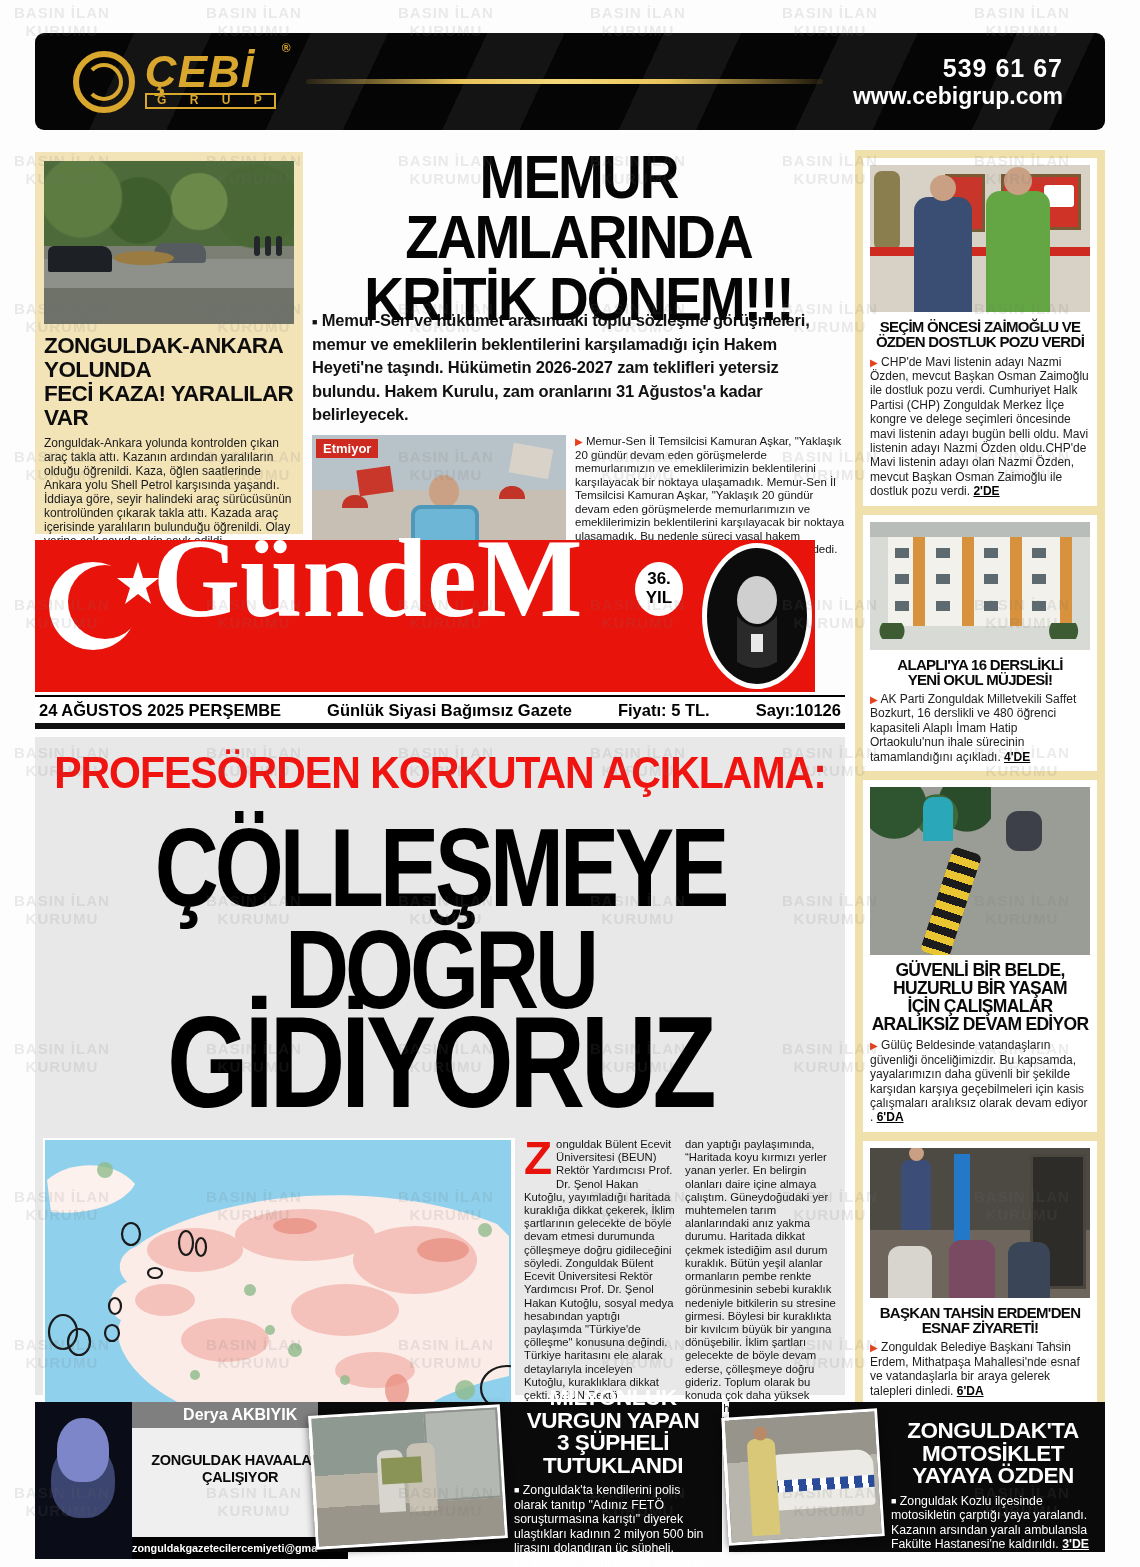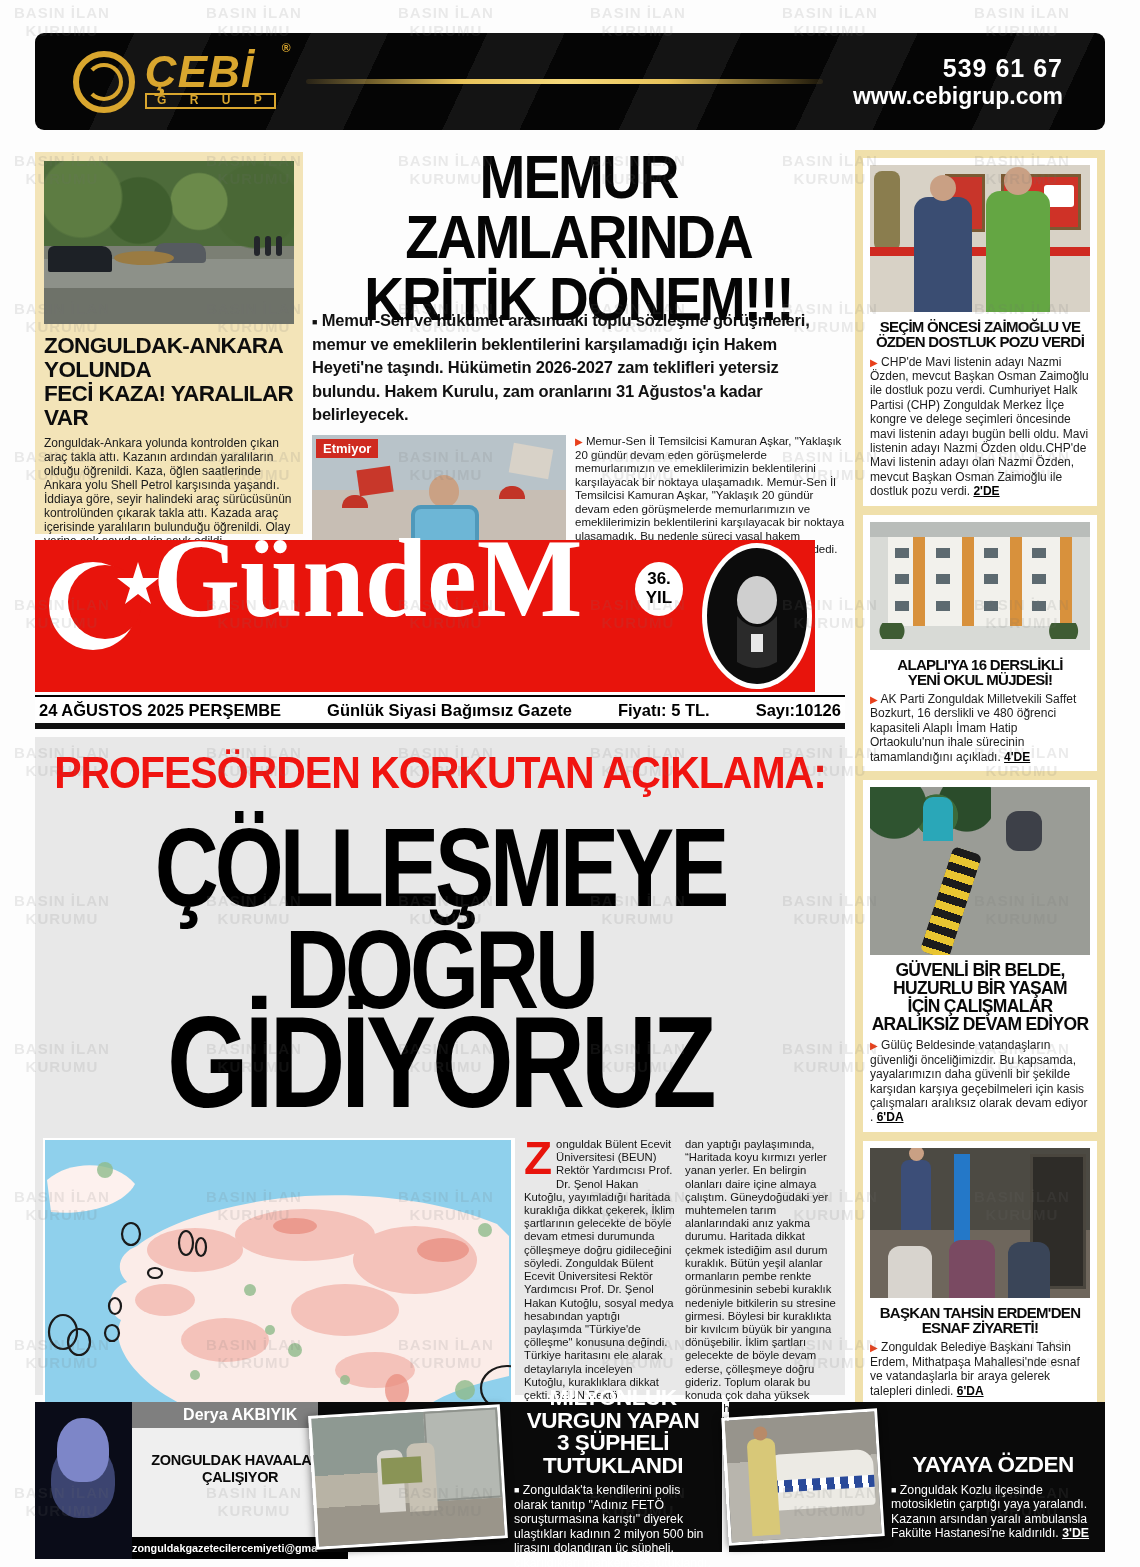--- a/index.html
+++ b/index.html
@@ -487,21 +487,21 @@
 </div>
 
 <div class="abs bnews rightbox">
   <div class="tilt-photo rp-photo">
     <div class="rp-car"></div>
     <div class="rp-stripe"></div>
     <div class="rp-man"></div>
   </div>
   <div class="bn-txt">
     <div class="bn-h">
-      <br>
+      <span>ZONGULDAK'TA MOTOSİKLET</span><br>
       <span>YAYAYA ÖZDEN</span>
     </div>
     <div class="bn-b">
       <span class="sq">■</span>
       <span>Zonguldak Kozlu ilçesinde motosikletin çarptığı yaya yaralandı. Kazanın arsından yaralı ambulansla Fakülte Hastanesi'ne kaldırıldı.</span>
       <span class="pref">3'DE</span>
     </div>
   </div>
 </div>
 

